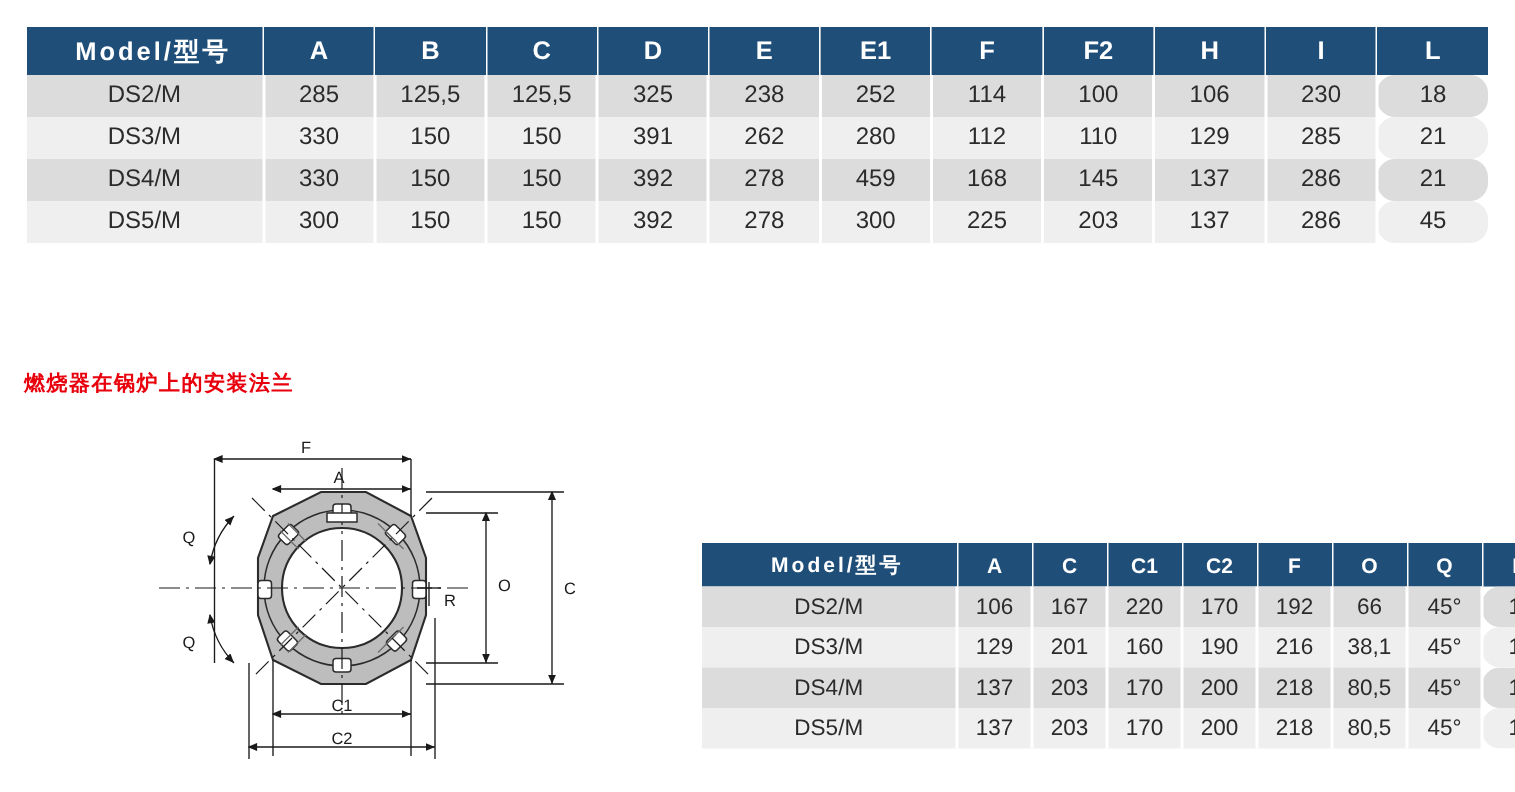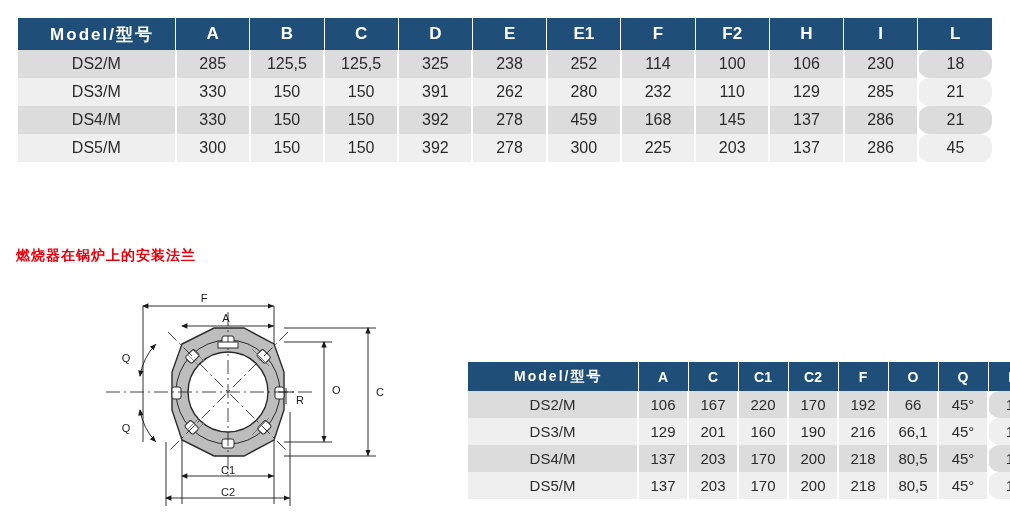--- a/index.html
+++ b/index.html
@@ -158,21 +158,21 @@
       <td>18</td>
     </tr>
     <tr>
       <td>DS3/M</td>
       <td>330</td>
       <td>150</td>
       <td>150</td>
       <td>391</td>
       <td>262</td>
       <td>280</td>
-      <td>232</td>
+      <td>112</td>
       <td>110</td>
       <td>129</td>
       <td>285</td>
       <td>21</td>
     </tr>
     <tr>
       <td>DS4/M</td>
       <td>330</td>
       <td>150</td>
       <td>150</td>
@@ -351,21 +351,21 @@
       <td>45°</td>
       <td>11</td>
     </tr>
     <tr>
       <td>DS3/M</td>
       <td>129</td>
       <td>201</td>
       <td>160</td>
       <td>190</td>
       <td>216</td>
-      <td>66,1</td>
+      <td>38,1</td>
       <td>45°</td>
       <td>11</td>
     </tr>
     <tr>
       <td>DS4/M</td>
       <td>137</td>
       <td>203</td>
       <td>170</td>
       <td>200</td>
       <td>218</td>

